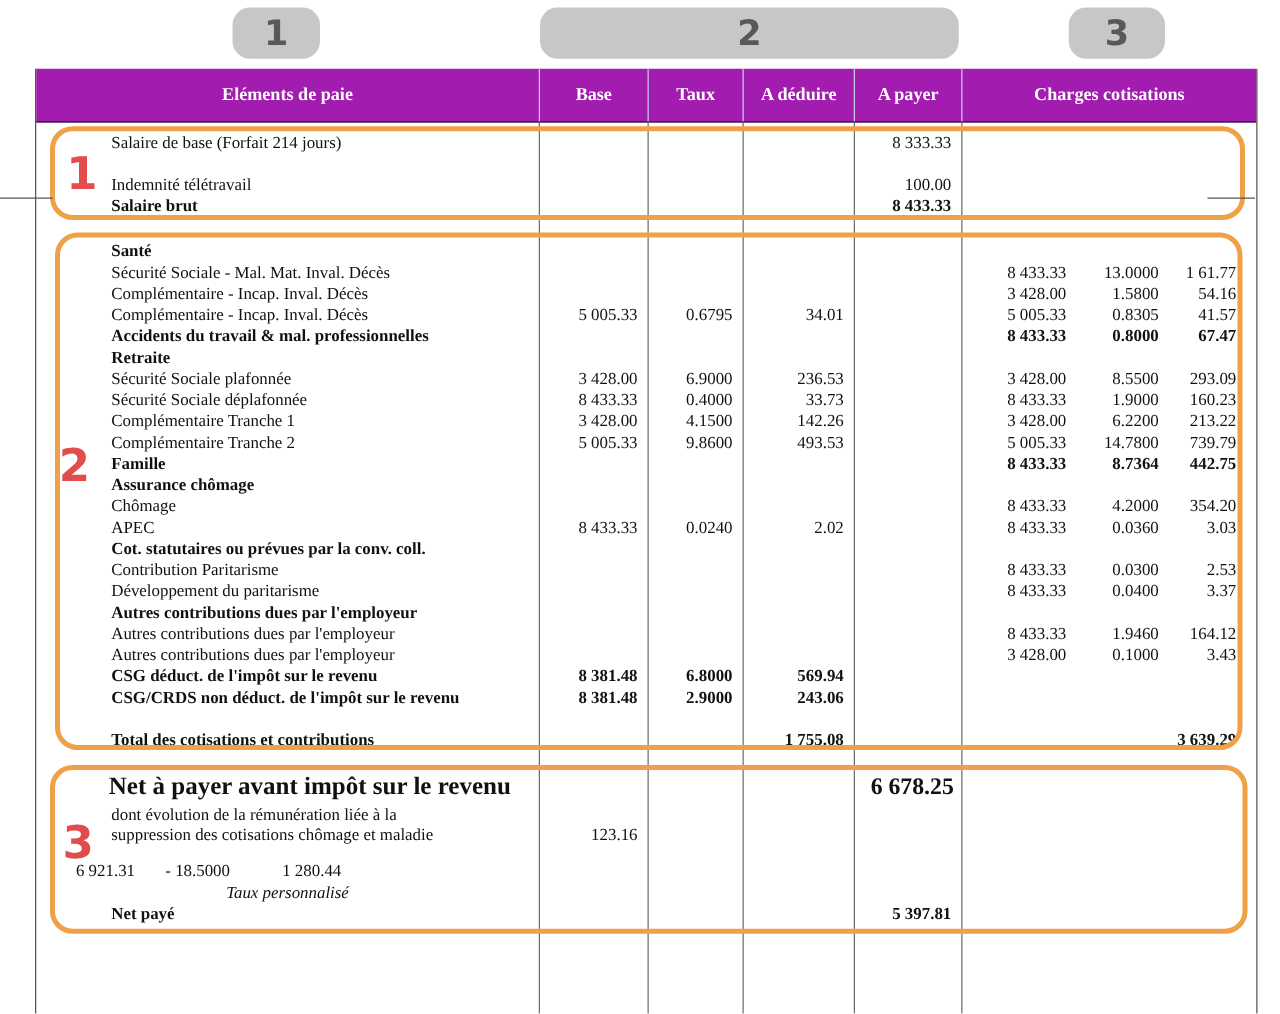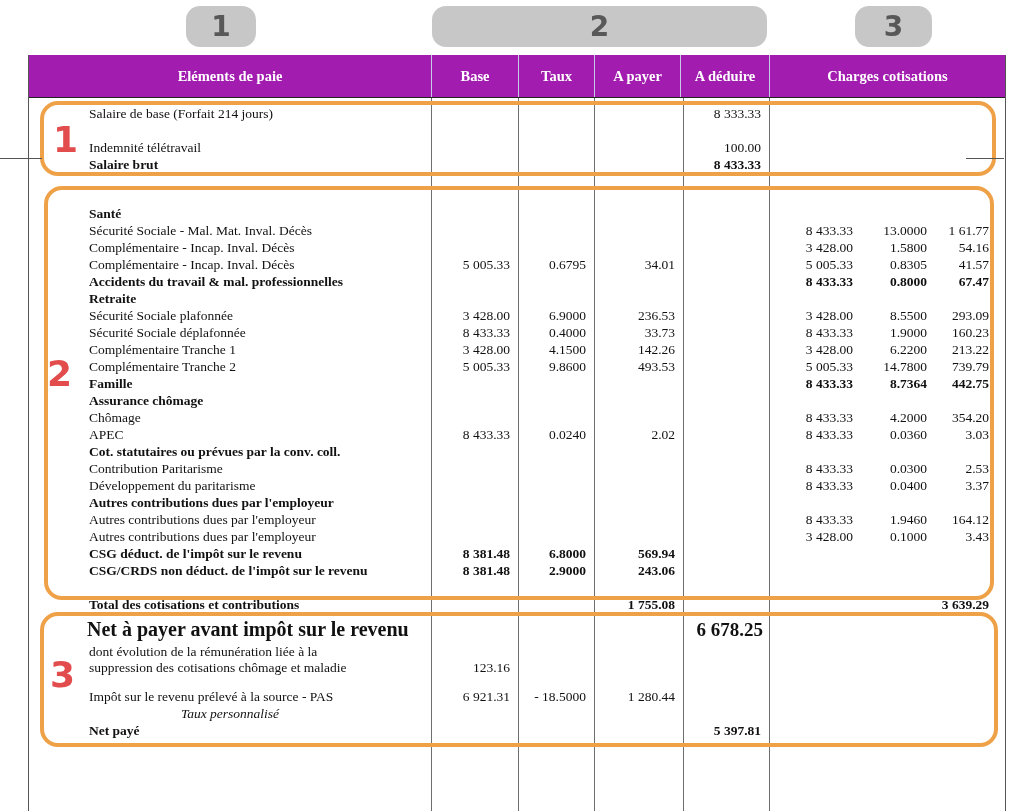--- a/index.html
+++ b/index.html
@@ -23,21 +23,21 @@
       justify-content:center;box-sizing:border-box;border-left:1px solid #c8c8e8;}
   .th:first-child{border-left:none;}
   .th-label{width:402px;} .th-base{width:87px;} .th-taux{width:76px;}
   .th-ded{width:89px;} .th-payer{width:86px;} .th-cp{width:236px;}
 
   .vline{position:absolute;top:43px;bottom:0;width:1px;background:#6f6f6f;}
   #vl-1{left:402px;} #vl-2{left:489px;} #vl-3{left:565px;} #vl-4{left:654px;} #vl-5{left:740px;}
 
   
   .rows{position:absolute;left:0;width:976px;}
-  #rows-0{top:50px;} #rows-1{top:150px;} #rows-2{top:561px;}
+  #rows-0{top:50px;} #rows-1{top:137px;} #rows-2{top:561px;}
   .prow{display:flex;height:17px;line-height:17px;font-size:13.5px;white-space:nowrap;}
   .prow.bold{font-weight:bold;}
   .c-label{width:402px;padding-left:60px;box-sizing:border-box;overflow:visible;}
   .c-num{text-align:right;padding-right:8px;box-sizing:border-box;}
   .c-base{width:87px;} .c-taux{width:76px;} .c-ded{width:89px;} .c-payer{width:86px;}
   .c-cp{width:236px;display:flex;}
   .cp-base{width:84px;text-align:right;} .cp-taux{width:74px;text-align:right;}
   .cp-amt{width:62px;text-align:right;}
 
   
@@ -74,22 +74,22 @@
 
   <div class="badge" id="badge-1">1</div>
   <div class="badge" id="badge-2">2</div>
   <div class="badge" id="badge-3">3</div>
 
   <div class="table">
     <div class="thead">
       <div class="th th-label">Eléments de paie</div>
       <div class="th th-base">Base</div>
       <div class="th th-taux">Taux</div>
+      <div class="th th-ded">A déduire</div>
       <div class="th th-payer">A payer</div>
-      <div class="th th-ded">A déduire</div>
       <div class="th th-cp">Charges cotisations</div>
     </div>
 
     <div class="vline" id="vl-1"></div>
     <div class="vline" id="vl-2"></div>
     <div class="vline" id="vl-3"></div>
     <div class="vline" id="vl-4"></div>
     <div class="vline" id="vl-5"></div>
 
     <div class="rows" id="rows-0">
@@ -475,21 +475,20 @@
           <div class="c-num c-taux"></div>
           <div class="c-num c-ded"></div>
           <div class="c-num c-payer"></div>
           <div class="c-cp">
             <div class="cp-base"></div>
             <div class="cp-taux"></div>
             <div class="cp-amt"></div>
           </div>
         </div>
         <div class="prow">
-          <div class="c-label">Impôt sur le revenu prélevé à la source - PAS</div>
           <div class="c-num c-base">6 921.31</div>
           <div class="c-num c-taux">- 18.5000</div>
           <div class="c-num c-ded">1 280.44</div>
           <div class="c-num c-payer"></div>
           <div class="c-cp">
             <div class="cp-base"></div>
             <div class="cp-taux"></div>
             <div class="cp-amt"></div>
           </div>
         </div>

